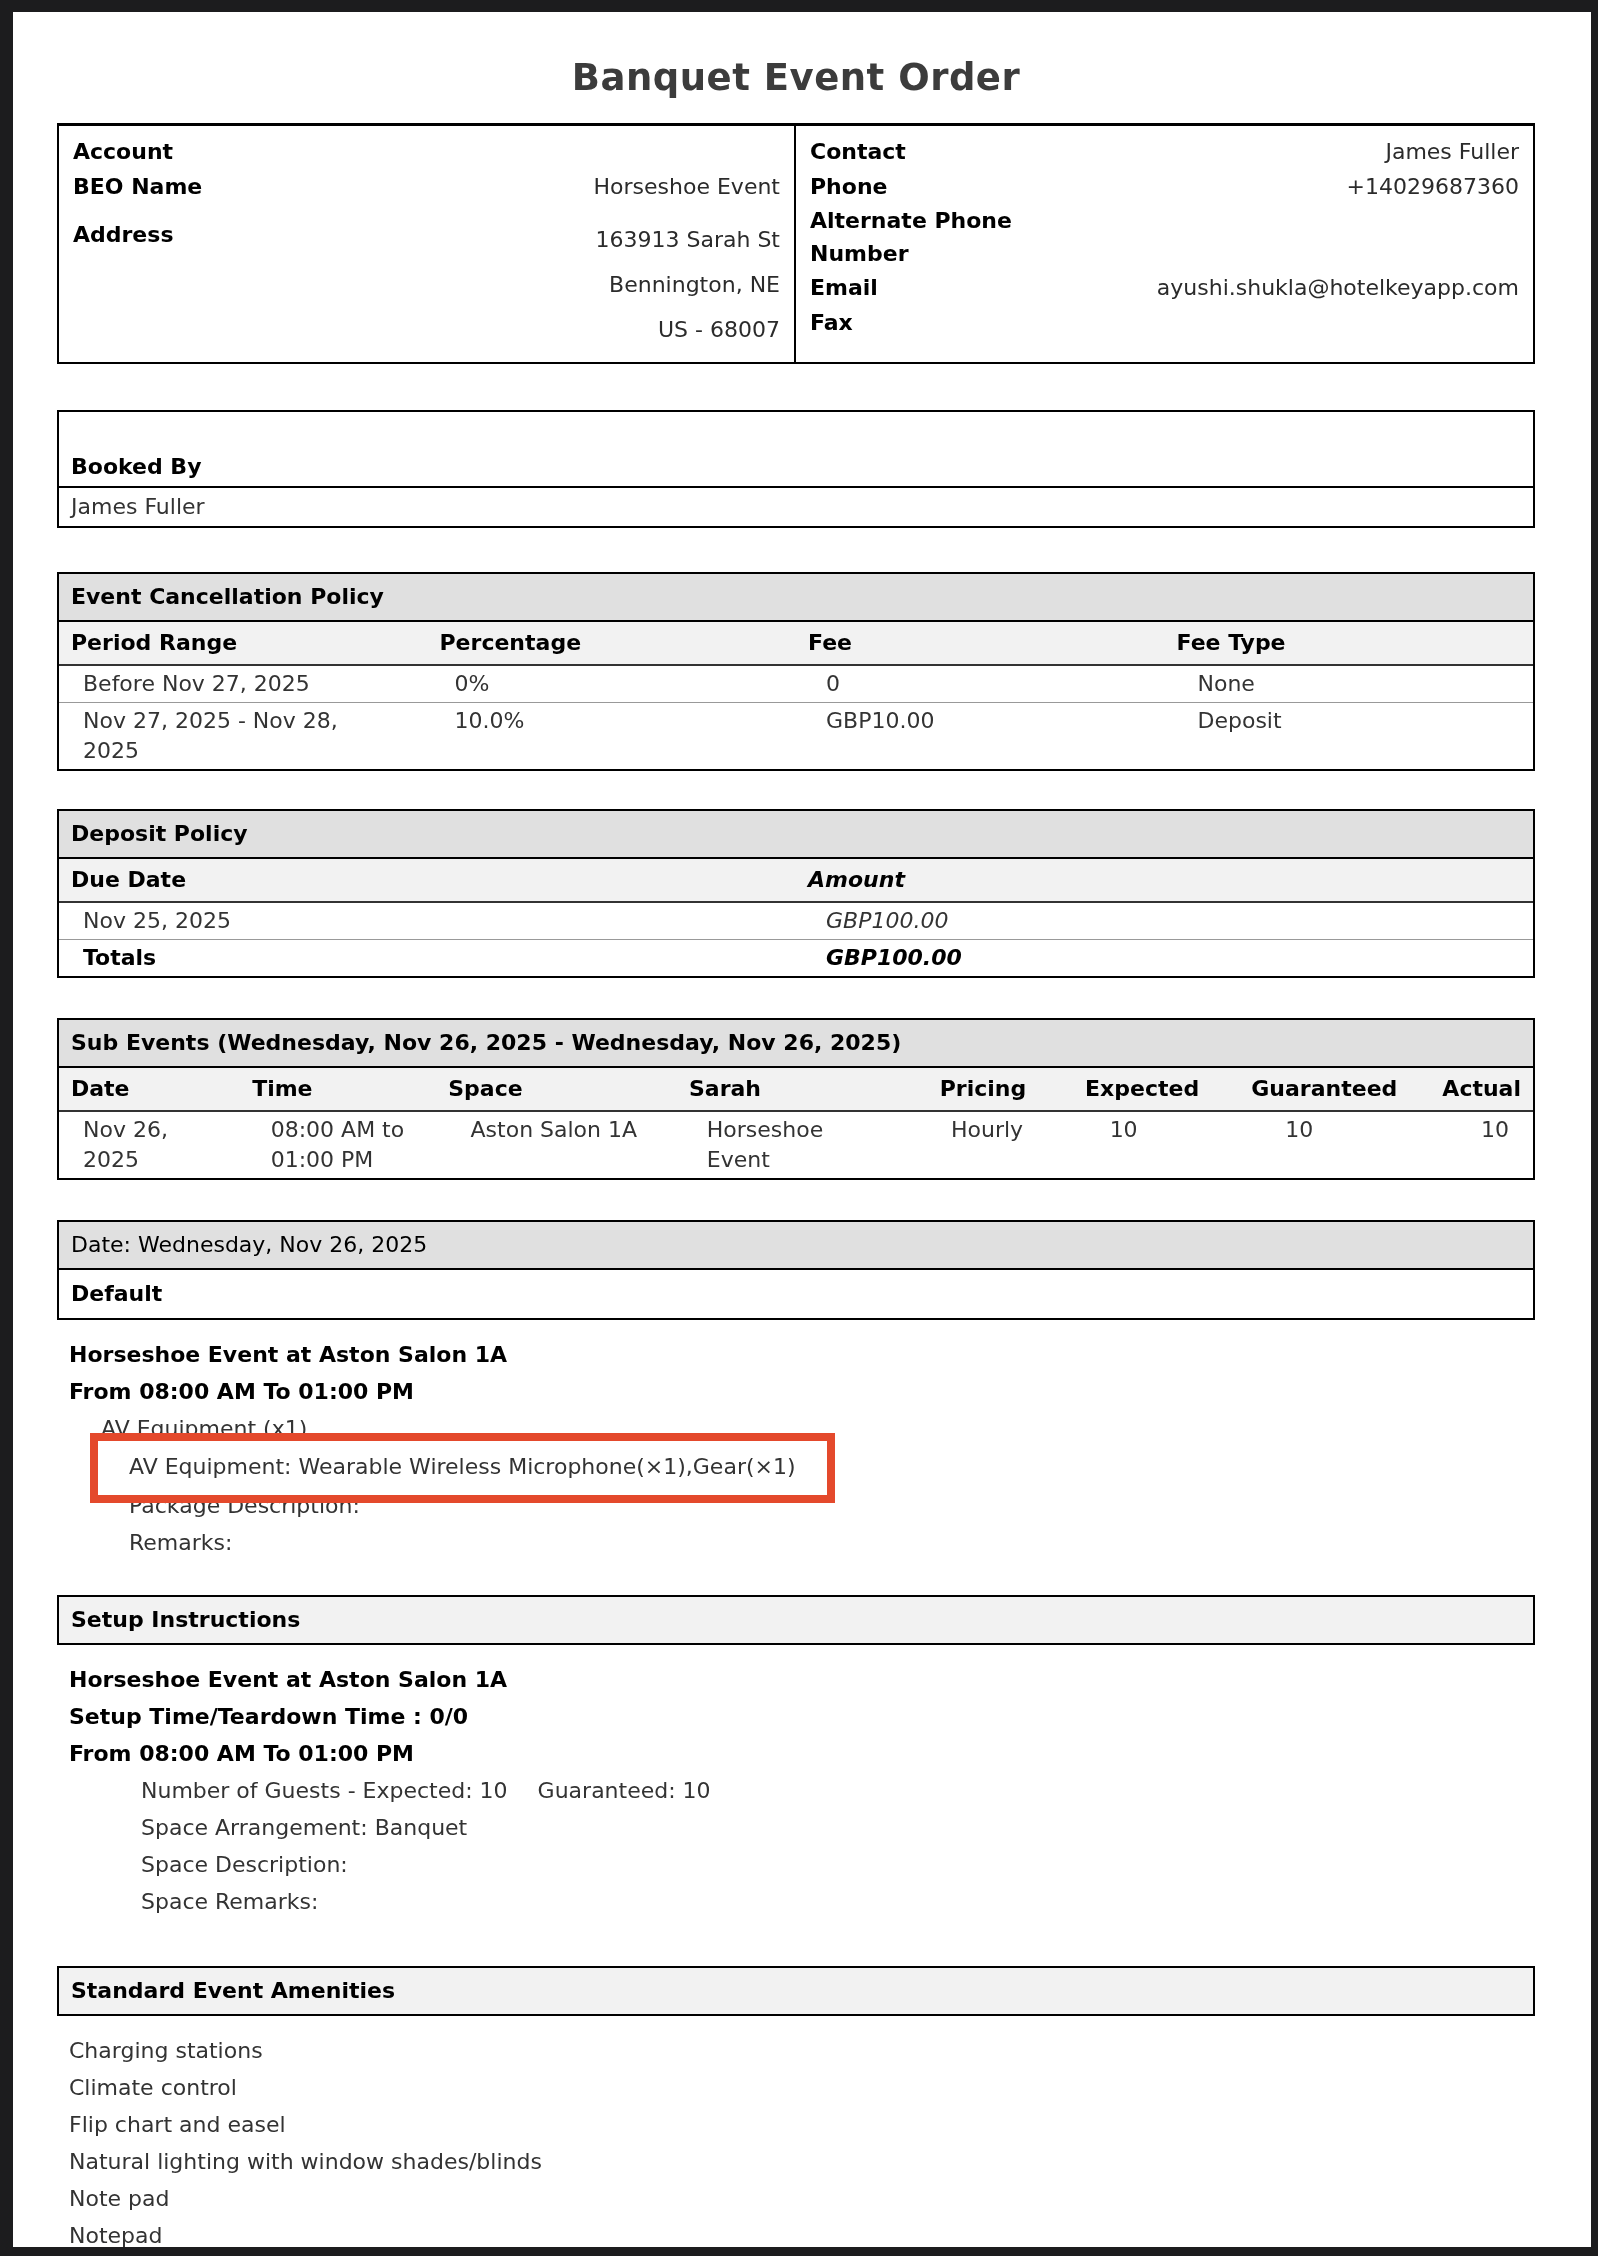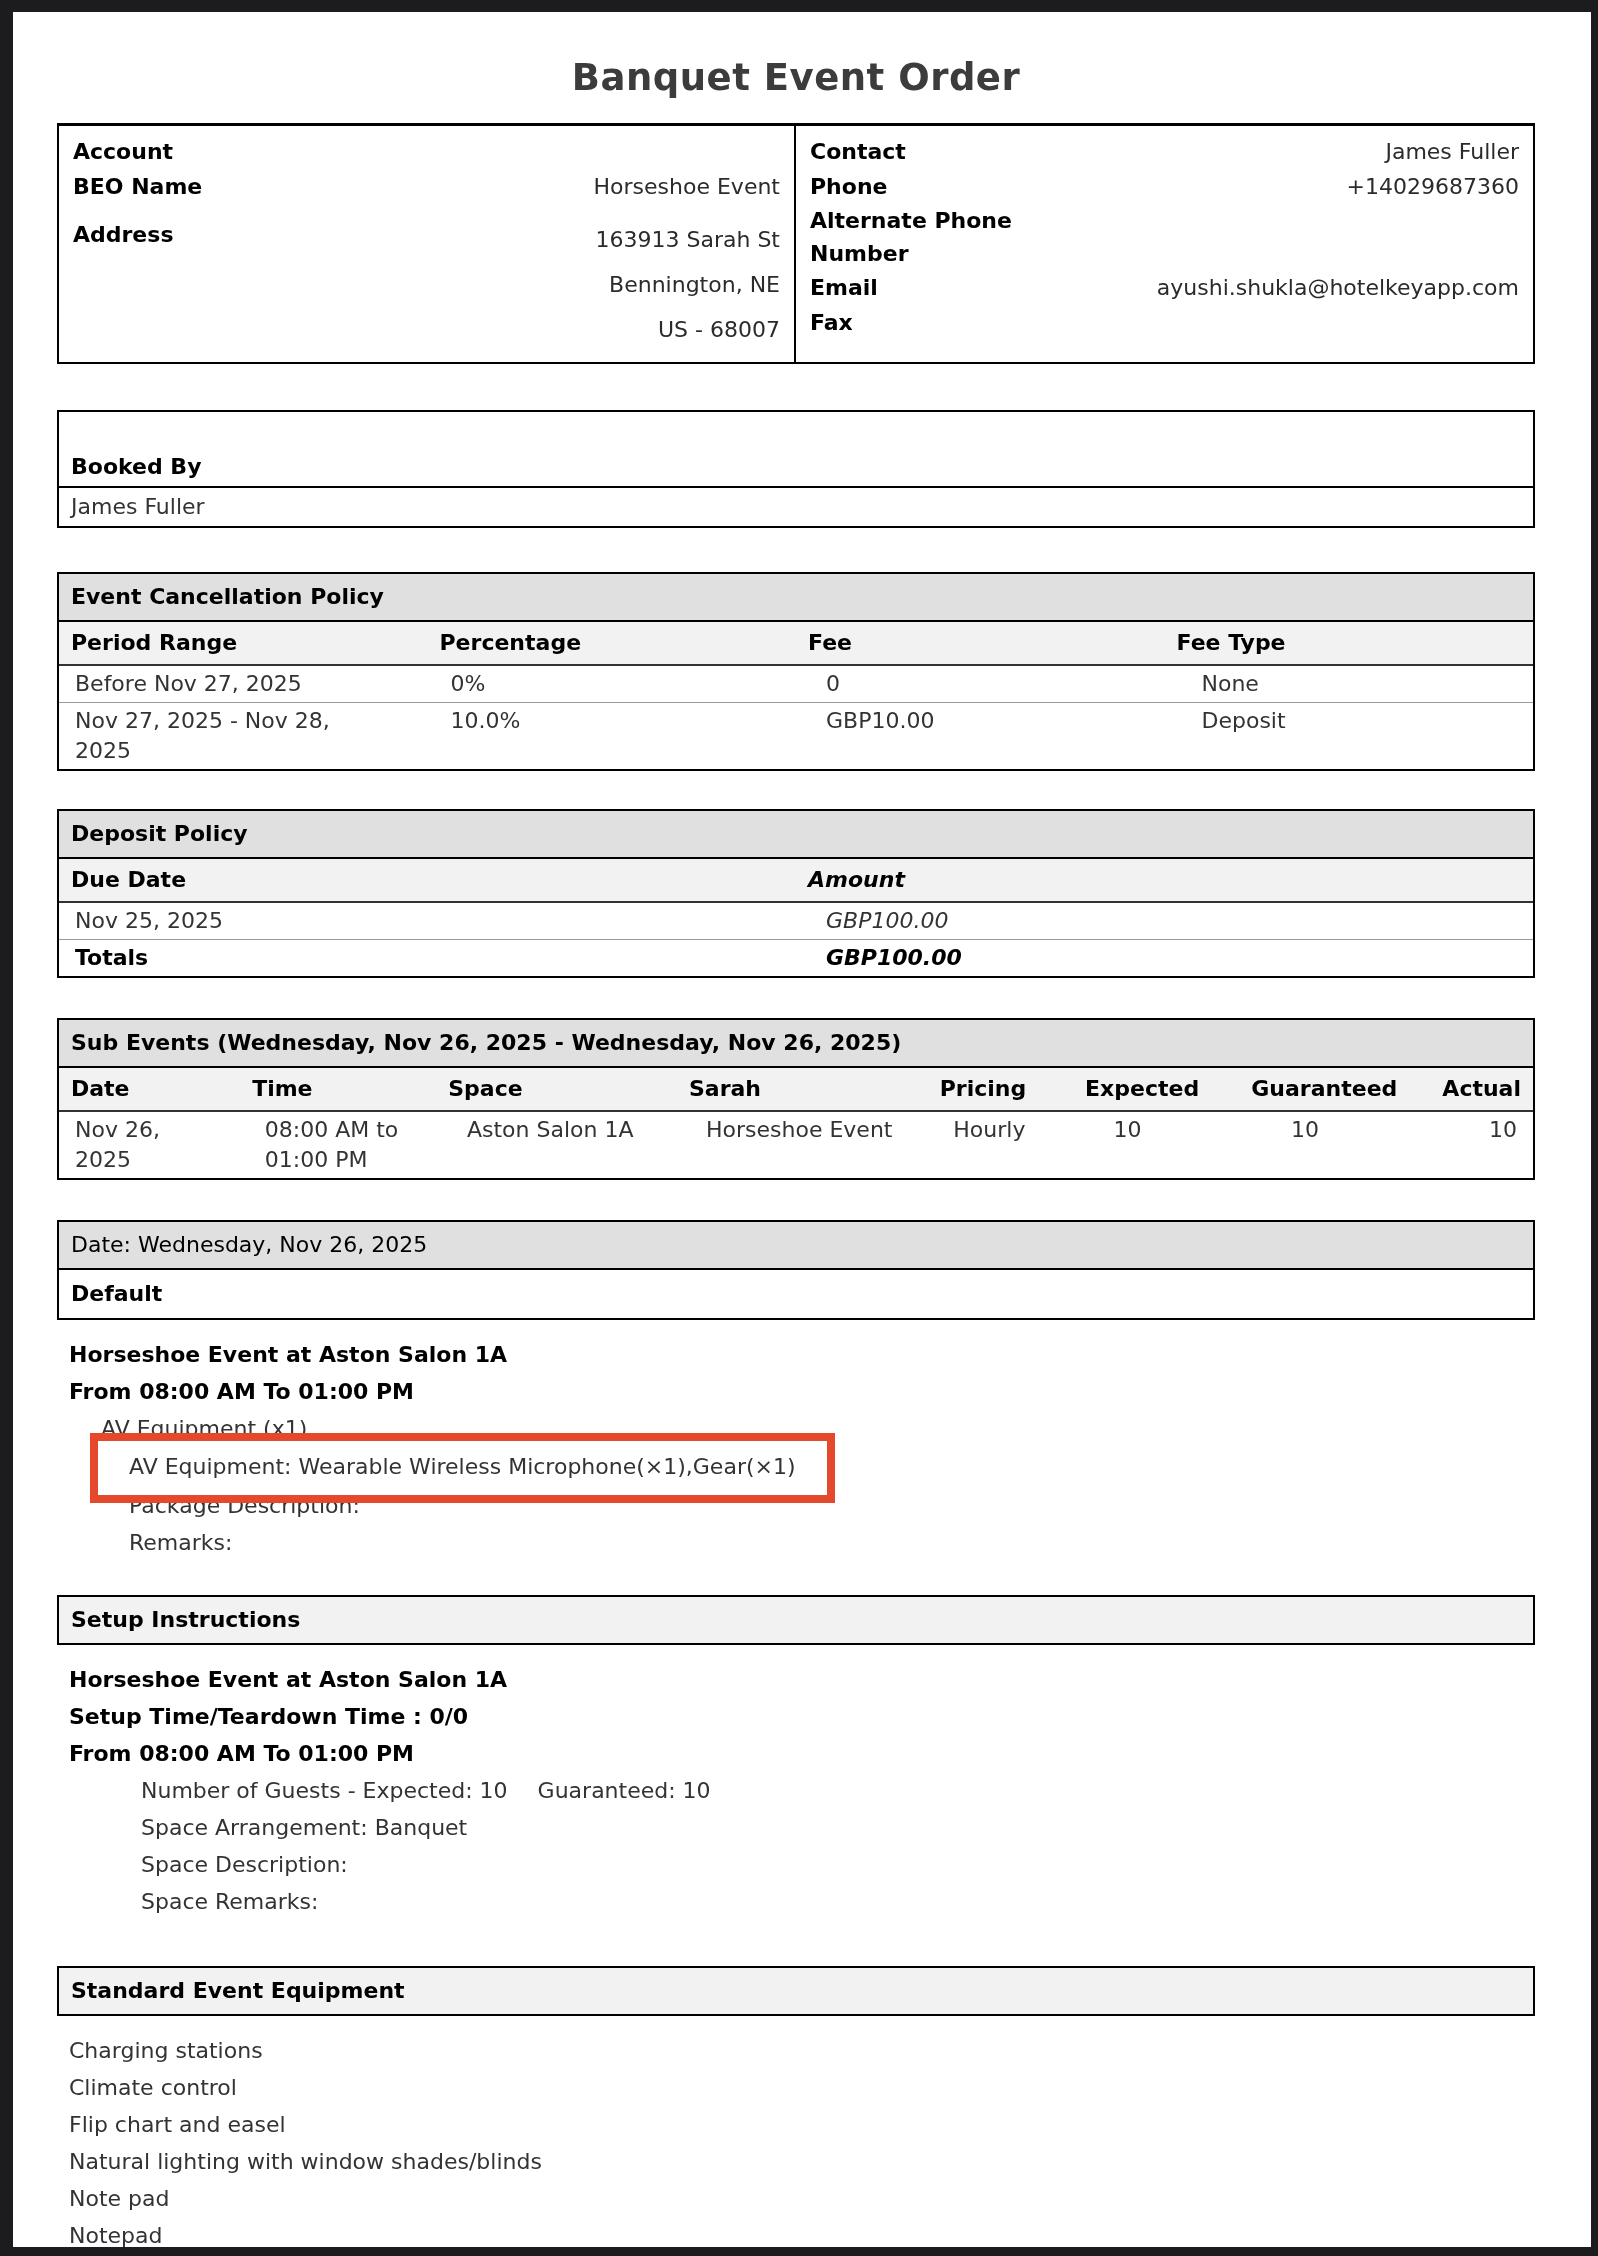--- a/index.html
+++ b/index.html
@@ -53,21 +53,21 @@
     border-bottom:2px solid #000;
   }
   .tbl-title.plain{font-weight:normal;}
   .tbl-head{
     background:#f2f2f2;
     font-weight:bold;color:#000;
     display:flex;
     padding:6px 0;line-height:30px;
     border-bottom:2px solid #333;
   }
-  .tbl-row{display:flex;padding:3px 4px;line-height:30px;color:#333;gap:36px;}
+  .tbl-row{display:flex;padding:3px 12px;line-height:30px;color:#333;gap:36px;}
   .tbl-row + .tbl-row{border-top:1px solid #999;}
   .cpad{padding-left:12px;padding-right:12px;box-sizing:border-box;}
 
   .mt-booked{margin-top:46px;}
   .booked-head{font-weight:bold;color:#000;padding:4px 12px;line-height:30px;border-bottom:2px solid #000;margin-top:36px;}
   .booked-row{padding:4px 12px;line-height:30px;color:#333;}
 
   .mt-cancel{margin-top:44px;}
   .c4{width:25%;}
 
@@ -260,21 +260,21 @@
     <div class="line bold first-line">Horseshoe Event at Aston Salon 1A</div>
     <div class="line bold">Setup Time/Teardown Time : 0/0</div>
     <div class="line bold">From 08:00 AM To 01:00 PM</div>
     <div class="line ind3 guests">
       <span>Number of Guests - Expected: 10</span><span class="gap"></span><span>Guaranteed: 10</span>
     </div>
     <div class="line ind3">Space Arrangement: Banquet</div>
     <div class="line ind3">Space Description:</div>
     <div class="line ind3">Space Remarks:</div>
 
-    <div class="sec-head mt-amen">Standard Event Equipment</div>
+    <div class="sec-head mt-amen">Standard Event Amenities</div>
     <div class="line first-line">Charging stations</div>
     <div class="line">Climate control</div>
     <div class="line">Flip chart and easel</div>
     <div class="line">Natural lighting with window shades/blinds</div>
     <div class="line">Note pad</div>
     <div class="line">Notepad</div>
     <div class="line">Notepads and pens</div>
     <div class="line">Pens</div>
     <div class="line">Wastebaskets</div>
 

